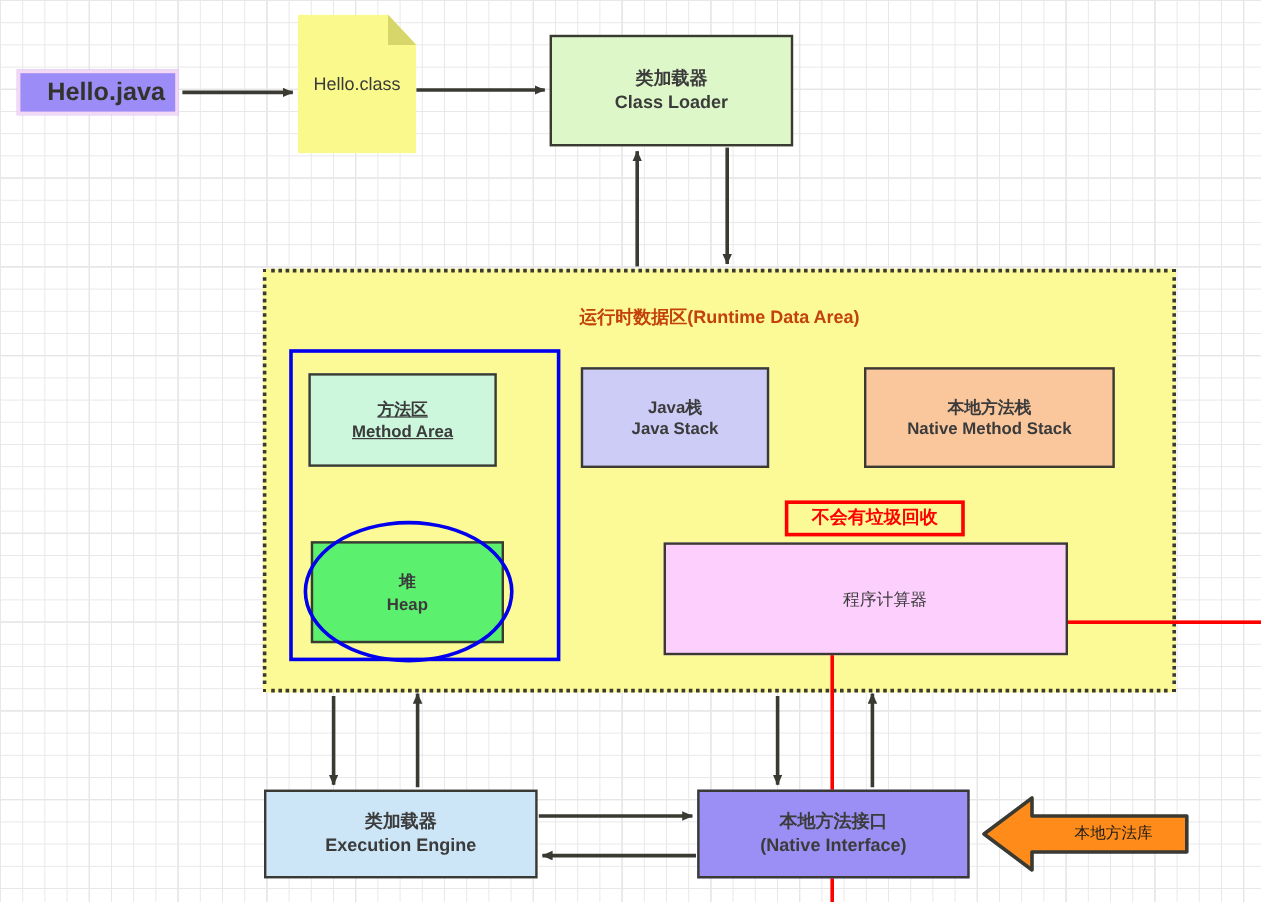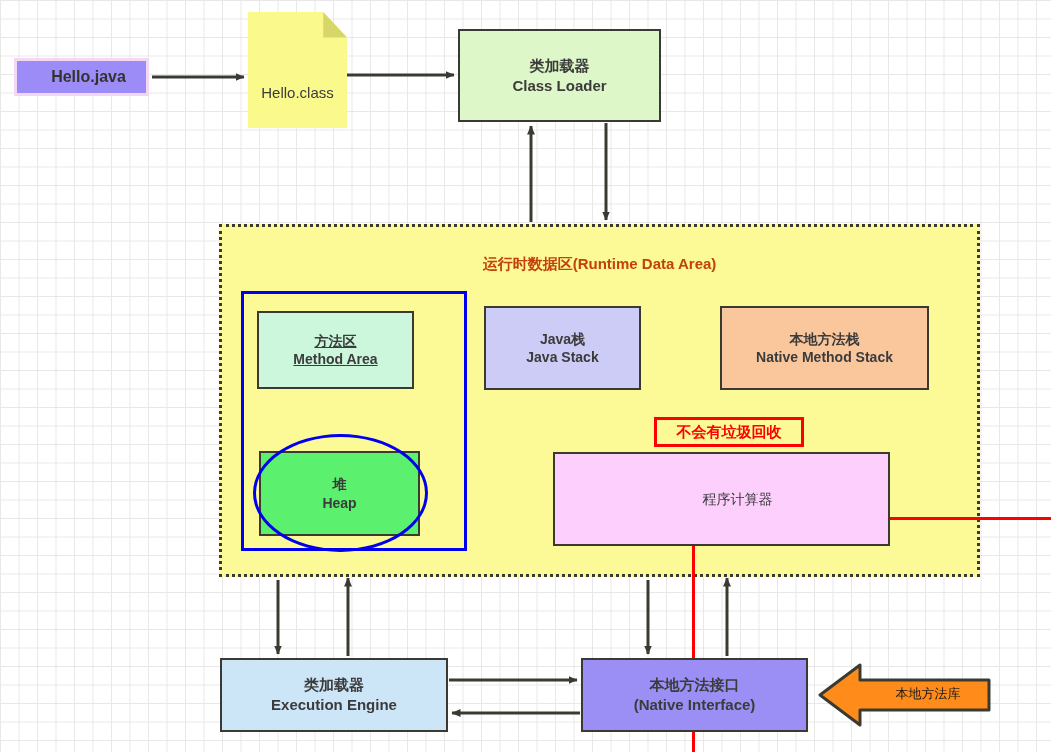--- a/index.html
+++ b/index.html
@@ -33,41 +33,41 @@
     color: #3b3b3b;
   }
   .node .lbl { display: block; }
   .b-dark { border: 2px solid #3a3a33; }
 
   
   #hello-java {
     left: 14px; top: 58px; width: 135px; height: 38px;
     background: #9c8cf7;
     border: 3px solid #f2d8f5;
-    font-size: 16px; font-weight: bold; color: #33332e; padding-left: 14px;
+    font-size: 21px; font-weight: bold; color: #33332e; padding-left: 14px;
   }
   #hello-class-wrap {
     position: absolute;
     left: 248px; top: 12px; width: 99px; height: 116px;
   }
   #hello-class-shape {
     position: absolute; inset: 0;
     background: #fafa8c;
     clip-path: polygon(0 0, 76% 0, 100% 22%, 100% 100%, 0 100%);
   }
   #hello-class-fold {
     position: absolute;
     right: 0; top: 0; width: 24%; height: 22%;
     background: #d6d66a;
     clip-path: polygon(0 0, 100% 100%, 0 100%);
   }
   #hello-class-label {
     position: absolute; left: 0; top: 0; width: 100%; height: 100%;
     display: flex; align-items: center; justify-content: center;
-    font-size: 15px; color: #3b3b3b; margin-top: 22px;
+    font-size: 15px; color: #3b3b3b;
   }
   #class-loader {
     left: 458px; top: 29px; width: 203px; height: 93px;
     background: #ddf7c8;
     font-size: 15px; font-weight: bold;
   }
 
   
   #runtime-area {
     position: absolute;

